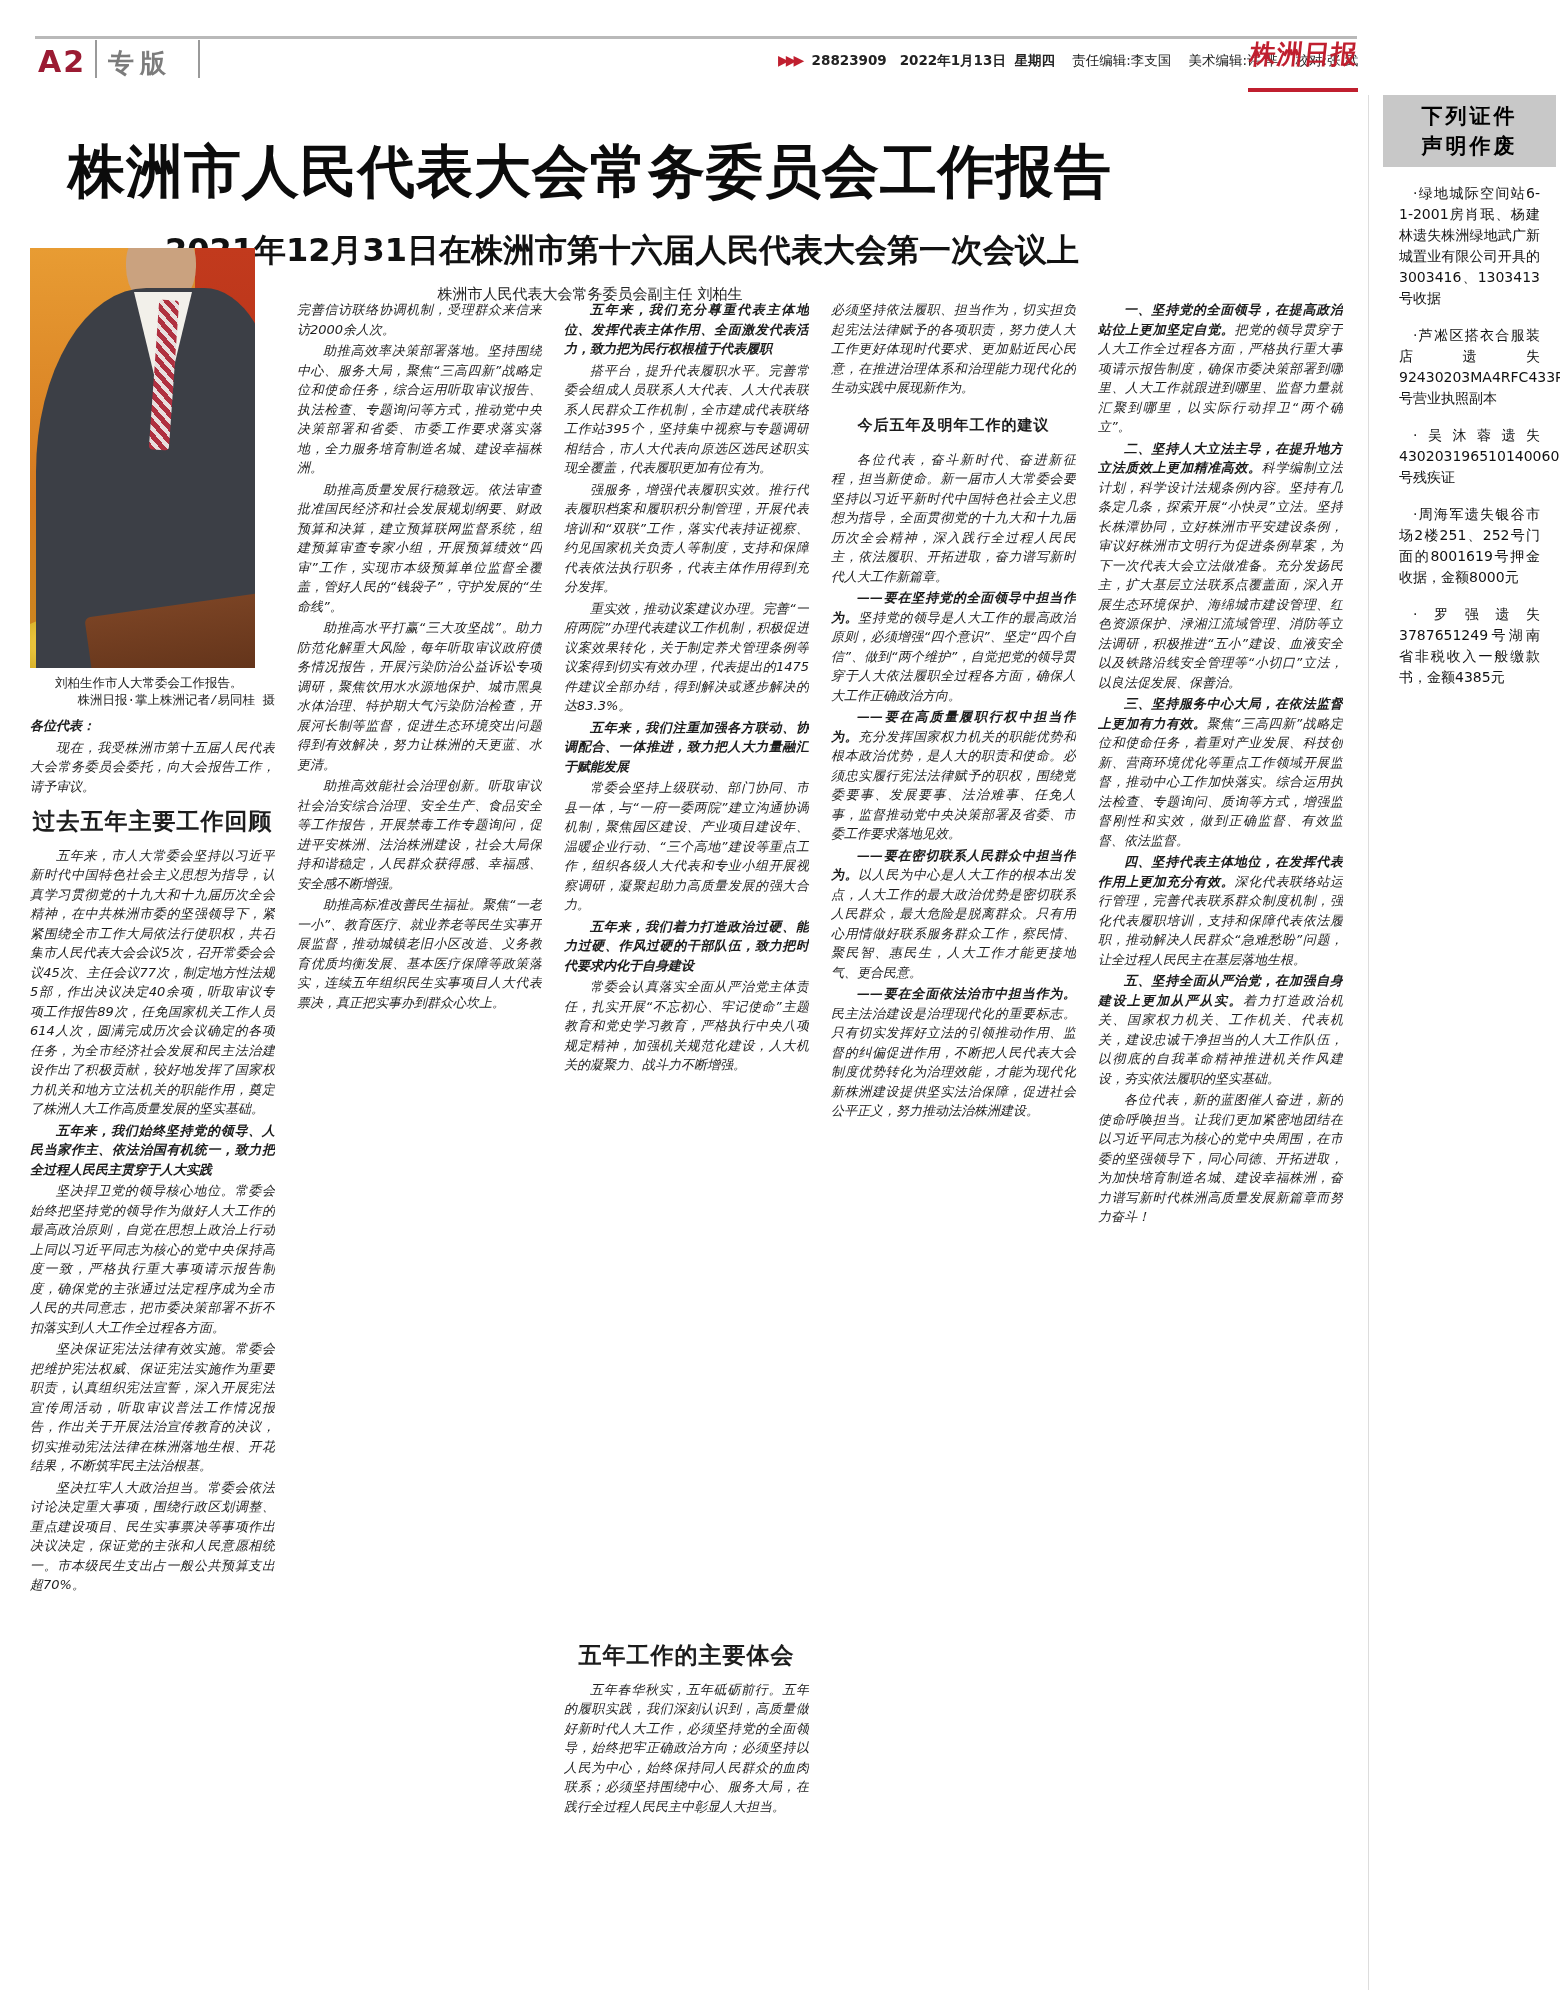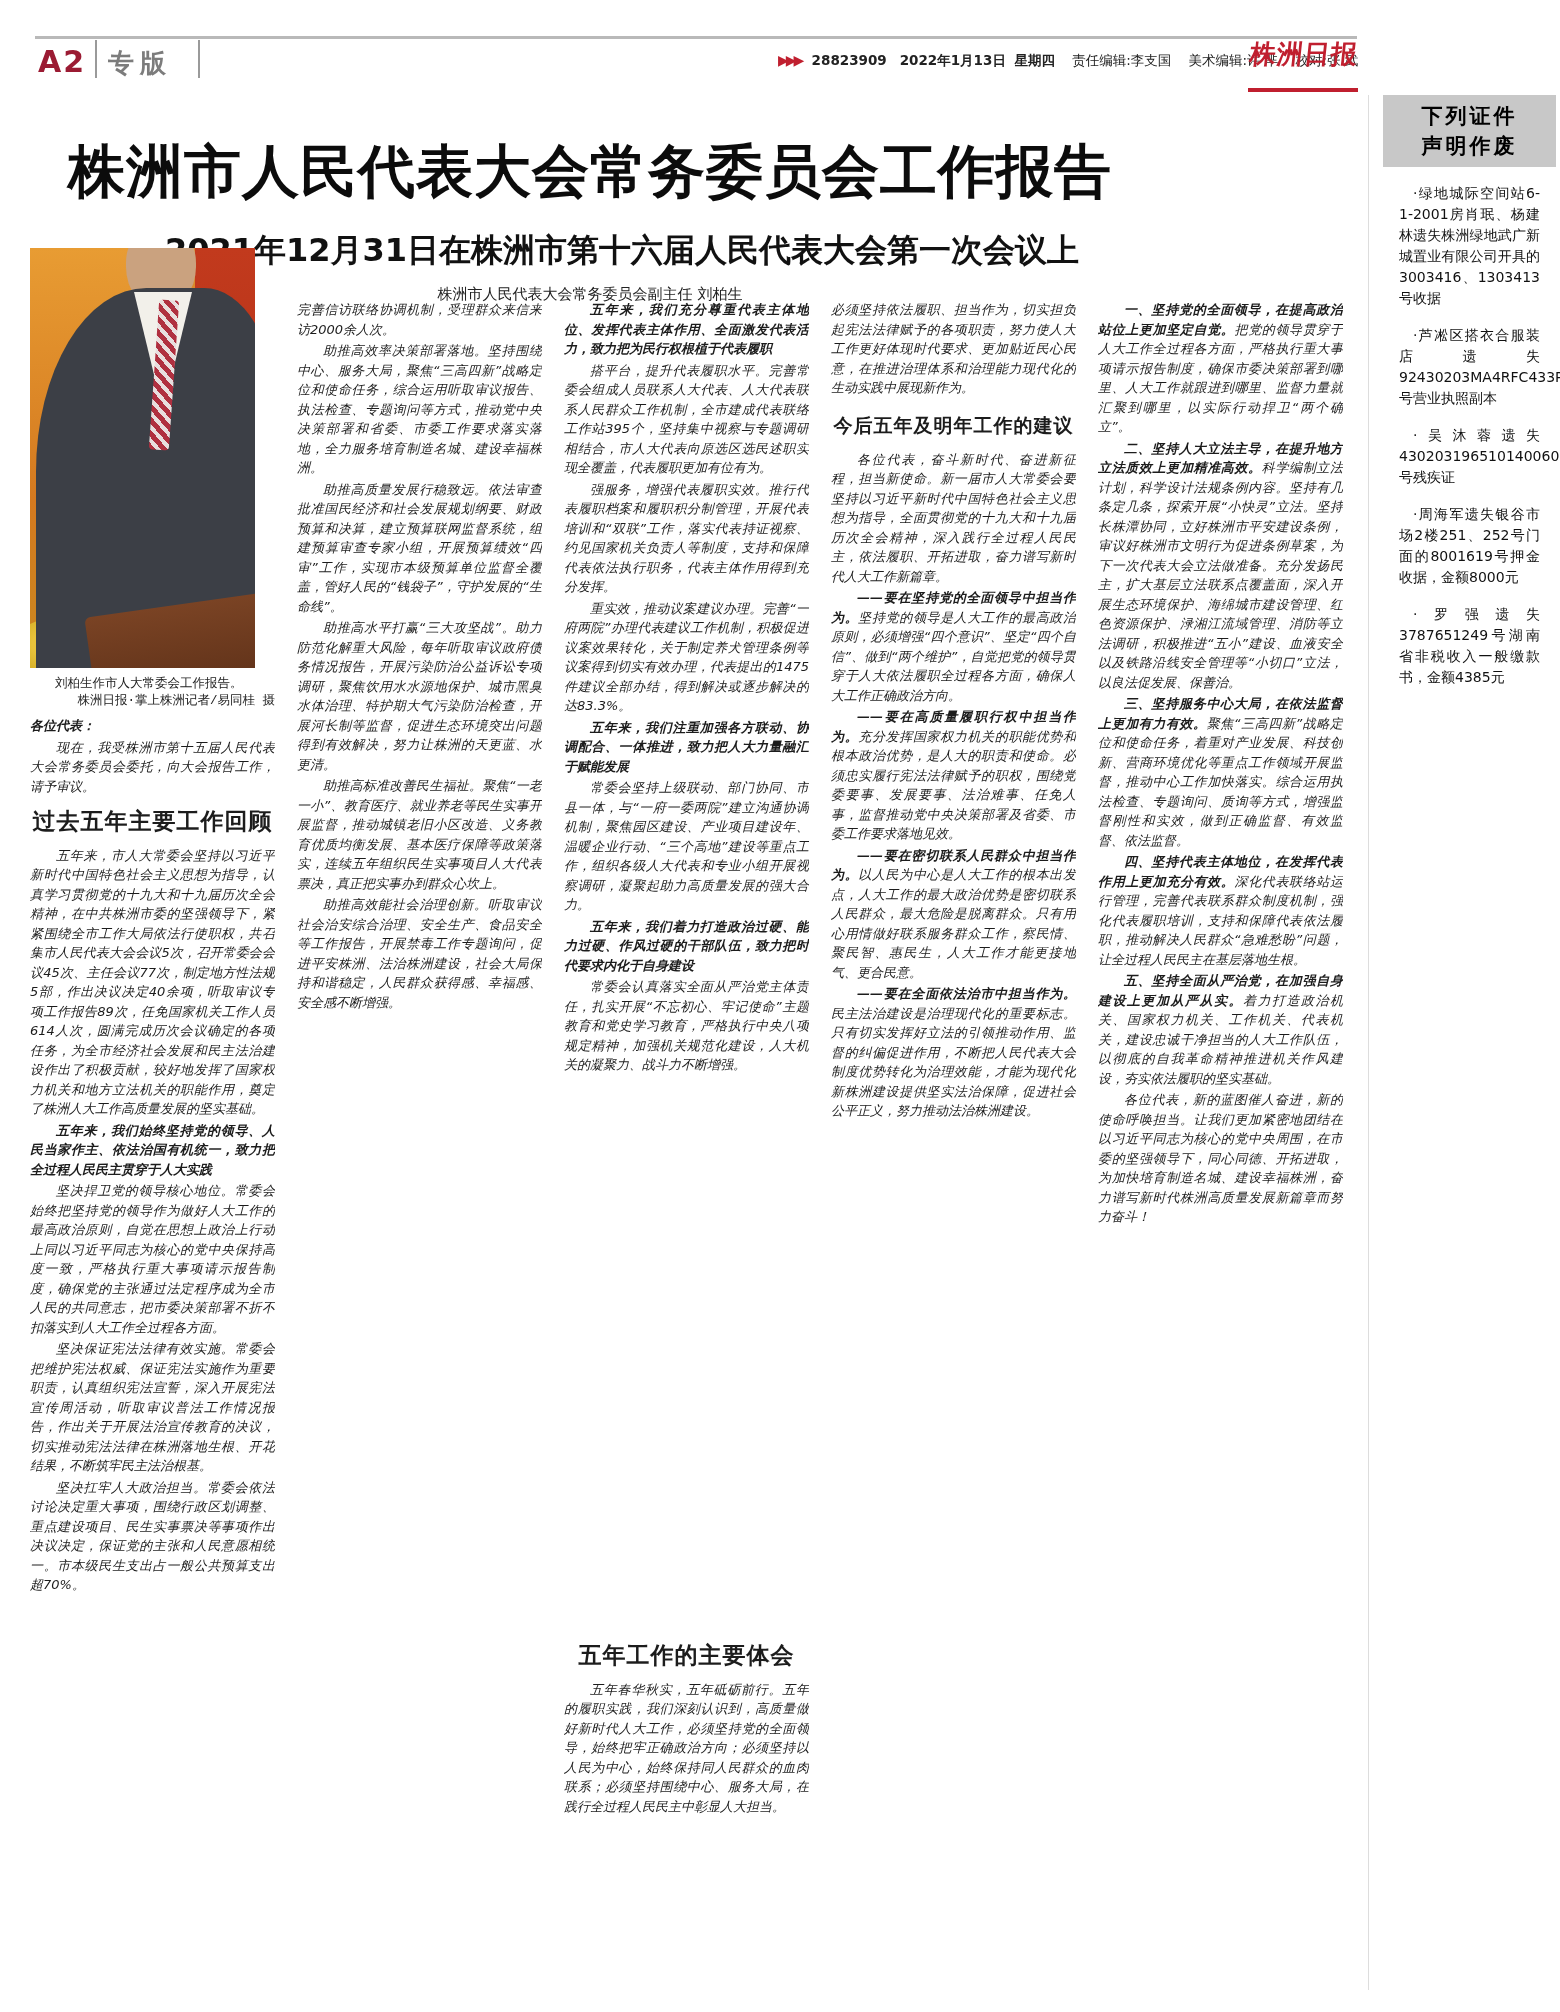--- a/index.html
+++ b/index.html
@@ -27,21 +27,21 @@
   .col{position:absolute;top:300px;width:245px;height:1692px;overflow:hidden;
        font-size:13px;line-height:19.5px;text-align:justify;color:#1c1c1c;}
   .c1{left:30px;top:248px;height:1744px;}
   .c2{left:297px;} .c3{left:564px;} .c4{left:831px;} .c5{left:1098px;}
   .col p{margin:0 0 2px 0;text-indent:2em;font-style:italic;}
   .col p.noindent{text-indent:0;}
   .col p.boldlead{font-weight:bold;}
   .col .ilead{font-weight:bold;}
   .crosshead{font-size:23px;font-weight:bold;text-align:center;text-indent:0;
              margin:16px 0 14px 0;letter-spacing:1px;white-space:nowrap;}
-  .crosshead.small{font-size:19px;}
+  .crosshead.small{font-size:15px;}
   .clip{overflow:hidden;}
   
   .photo{position:relative;width:225px;height:420px;overflow:hidden;background:#d98a2b;margin-bottom:8px;}
   .ph-bg-l{position:absolute;left:0;top:0;width:120px;height:100%;background:linear-gradient(180deg,#e89c33,#d4791f 60%,#c9881f);}
   .ph-bg-r{position:absolute;right:0;top:0;width:60px;height:100%;background:linear-gradient(180deg,#c23a1d,#a92c15);}
   .ph-flower{position:absolute;left:-20px;bottom:-18px;width:110px;height:70px;background:radial-gradient(circle at 30% 40%,#e8c23a 12%,#caa51e 45%,transparent 70%);border-radius:50%;}
   .ph-head{position:absolute;left:96px;top:-24px;width:70px;height:86px;background:#caa27f;border-radius:45% 45% 50% 50%;}
   .ph-suit{position:absolute;left:6px;top:40px;width:240px;height:400px;background:#3c3f46;border-radius:46% 30% 0 0;}
   .ph-shirt{position:absolute;left:104px;top:44px;width:58px;height:120px;background:#f2f0ea;clip-path:polygon(0 0,100% 0,50% 100%);}
   .ph-tie{position:absolute;left:124px;top:52px;width:20px;height:150px;background:repeating-linear-gradient(45deg,#b03040 0 5px,#e8dede 5px 9px);transform:rotate(4deg);border-radius:4px;}
@@ -108,22 +108,22 @@
   <p>坚决捍卫党的领导核心地位。常委会始终把坚持党的领导作为做好人大工作的最高政治原则，自觉在思想上政治上行动上同以习近平同志为核心的党中央保持高度一致，严格执行重大事项请示报告制度，确保党的主张通过法定程序成为全市人民的共同意志，把市委决策部署不折不扣落实到人大工作全过程各方面。</p>
   <p>坚决保证宪法法律有效实施。常委会把维护宪法权威、保证宪法实施作为重要职责，认真组织宪法宣誓，深入开展宪法宣传周活动，听取审议普法工作情况报告，作出关于开展法治宣传教育的决议，切实推动宪法法律在株洲落地生根、开花结果，不断筑牢民主法治根基。</p>
   <p>坚决扛牢人大政治担当。常委会依法讨论决定重大事项，围绕行政区划调整、重点建设项目、民生实事票决等事项作出决议决定，保证党的主张和人民意愿相统一。市本级民生支出占一般公共预算支出超70%。</p>
 </div>
 
 <div class="col c2">
   <p class="noindent">完善信访联络协调机制，受理群众来信来访2000余人次。</p>
   <p>助推高效率决策部署落地。坚持围绕中心、服务大局，聚焦“三高四新”战略定位和使命任务，综合运用听取审议报告、执法检查、专题询问等方式，推动党中央决策部署和省委、市委工作要求落实落地，全力服务培育制造名城、建设幸福株洲。</p>
   <p>助推高质量发展行稳致远。依法审查批准国民经济和社会发展规划纲要、财政预算和决算，建立预算联网监督系统，组建预算审查专家小组，开展预算绩效“四审”工作，实现市本级预算单位监督全覆盖，管好人民的“钱袋子”，守护发展的“生命线”。</p>
   <p>助推高水平打赢“三大攻坚战”。助力防范化解重大风险，每年听取审议政府债务情况报告，开展污染防治公益诉讼专项调研，聚焦饮用水水源地保护、城市黑臭水体治理、特护期大气污染防治检查，开展河长制等监督，促进生态环境突出问题得到有效解决，努力让株洲的天更蓝、水更清。</p>
+  <p>助推高效能社会治理创新。听取审议社会治安综合治理、安全生产、食品安全等工作报告，开展禁毒工作专题询问，促进平安株洲、法治株洲建设，社会大局保持和谐稳定，人民群众获得感、幸福感、安全感不断增强。</p>
   <p>助推高标准改善民生福祉。聚焦“一老一小”、教育医疗、就业养老等民生实事开展监督，推动城镇老旧小区改造、义务教育优质均衡发展、基本医疗保障等政策落实，连续五年组织民生实事项目人大代表票决，真正把实事办到群众心坎上。</p>
-  <p>助推高效能社会治理创新。听取审议社会治安综合治理、安全生产、食品安全等工作报告，开展禁毒工作专题询问，促进平安株洲、法治株洲建设，社会大局保持和谐稳定，人民群众获得感、幸福感、安全感不断增强。</p>
 </div>
 
 <div class="col c3">
   <div class="clip" style="height:1330px;">
     <p class="boldlead">五年来，我们充分尊重代表主体地位、发挥代表主体作用、全面激发代表活力，致力把为民行权根植于代表履职</p>
     <p>搭平台，提升代表履职水平。完善常委会组成人员联系人大代表、人大代表联系人民群众工作机制，全市建成代表联络工作站395个，坚持集中视察与专题调研相结合，市人大代表向原选区选民述职实现全覆盖，代表履职更加有位有为。</p>
     <p>强服务，增强代表履职实效。推行代表履职档案和履职积分制管理，开展代表培训和“双联”工作，落实代表持证视察、约见国家机关负责人等制度，支持和保障代表依法执行职务，代表主体作用得到充分发挥。</p>
     <p>重实效，推动议案建议办理。完善“一府两院”办理代表建议工作机制，积极促进议案效果转化，关于制定养犬管理条例等议案得到切实有效办理，代表提出的1475件建议全部办结，得到解决或逐步解决的达83.3%。</p>
     <p class="boldlead">五年来，我们注重加强各方联动、协调配合、一体推进，致力把人大力量融汇于赋能发展</p>
     <p>常委会坚持上级联动、部门协同、市县一体，与“一府一委两院”建立沟通协调机制，聚焦园区建设、产业项目建设年、温暖企业行动、“三个高地”建设等重点工作，组织各级人大代表和专业小组开展视察调研，凝聚起助力高质量发展的强大合力。</p>

